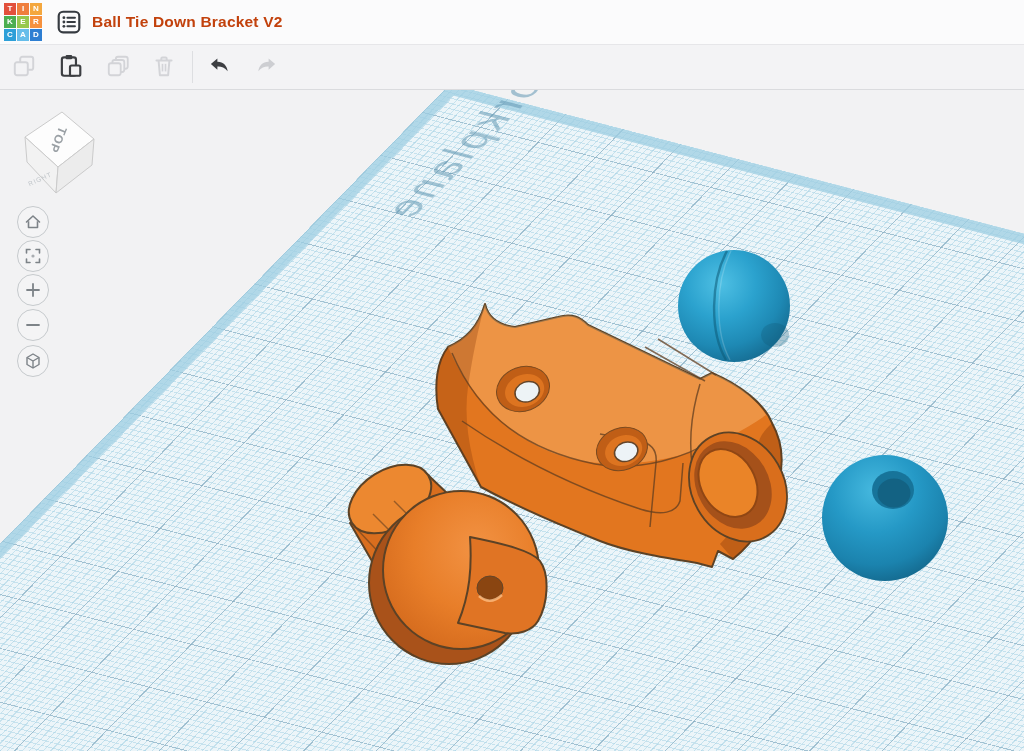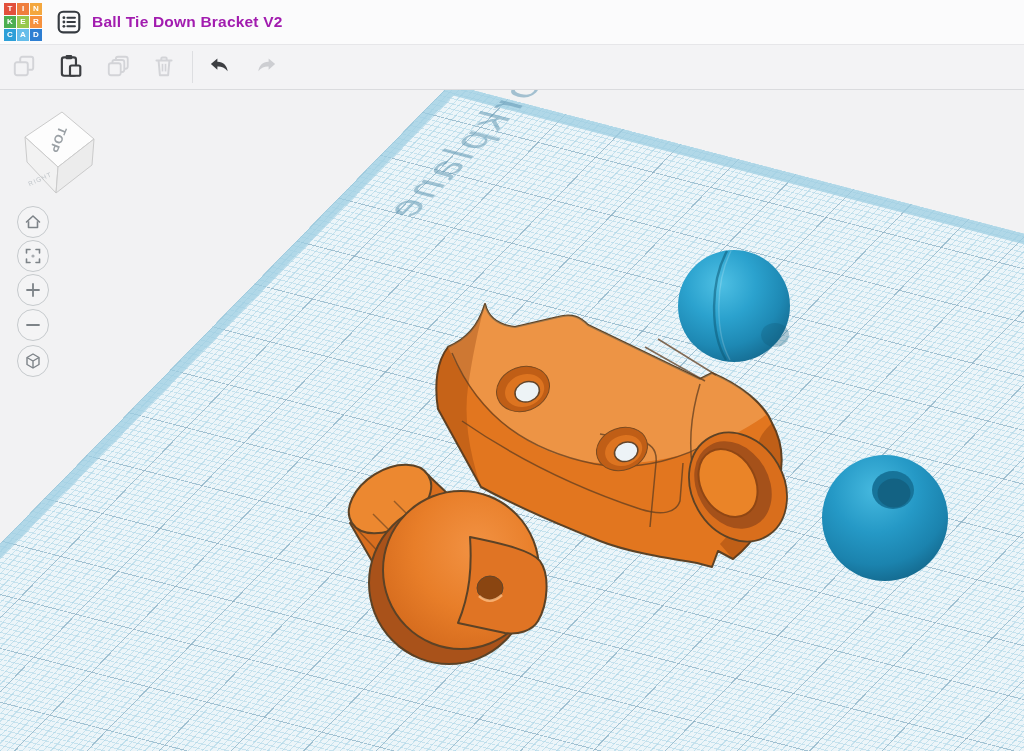--- a/index.html
+++ b/index.html
@@ -13,21 +13,21 @@
     position:absolute;left:0;top:0;width:1024px;height:44px;
     background:#fbfbfc;border-bottom:1px solid #e6e6e9;
     display:flex;align-items:center;z-index:30;
   }
   .logo{width:38px;height:38px;margin-left:4px;display:grid;
     grid-template-columns:repeat(3,12px);grid-template-rows:repeat(3,12px);
     grid-gap:1px;cursor:pointer;}
   .logo .cell{width:12px;height:12px;display:flex;align-items:center;justify-content:center;
     color:#fff;font-size:8px;font-weight:bold;line-height:1;}
   .props-btn{width:26px;height:26px;margin-left:14px;background:none;border:none;padding:0;cursor:pointer;}
-  .doc-title{margin-left:10px;font-size:15.5px;font-weight:bold;color:#a21caf;letter-spacing:.2px;}
+  .doc-title{margin-left:10px;font-size:15.5px;font-weight:bold;color:#c2410c;letter-spacing:.2px;}
   
   .toolbar{
     position:absolute;left:0;top:45px;width:1024px;height:44px;
     background:#f3f3f5;border-bottom:1px solid #dadbde;
     display:flex;align-items:center;z-index:30;
   }
   .tb-btn{background:none;border:none;padding:0;width:28px;height:28px;cursor:pointer;}
   .tb-sep{width:1px;height:32px;background:#dddee1;margin:0 6px 0 14px;}
   
   .canvas{position:absolute;left:0;top:89px;width:1024px;height:662px;

